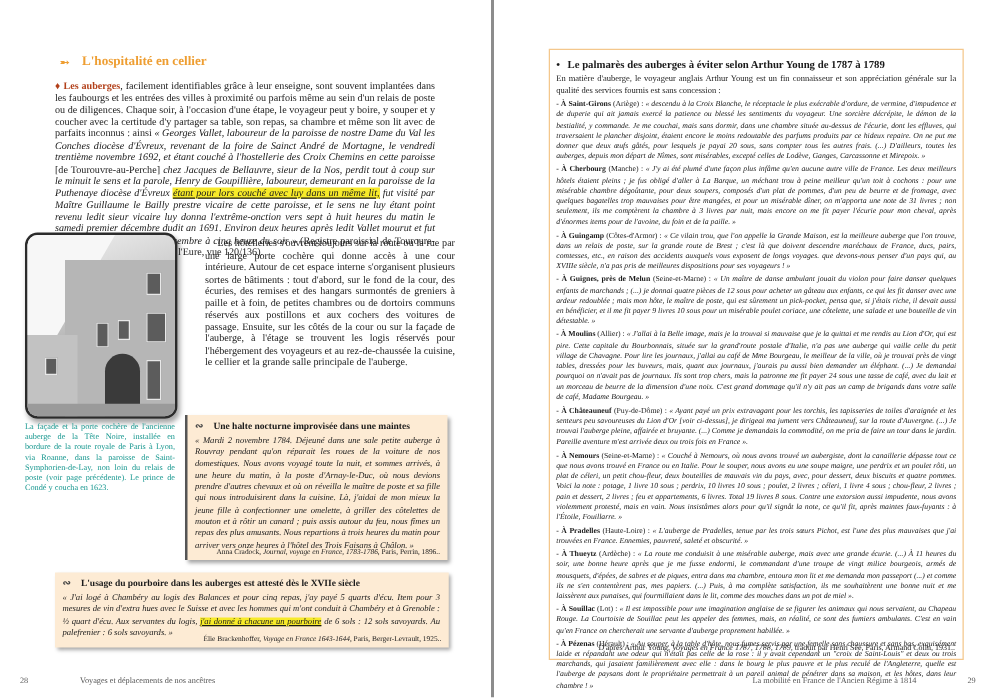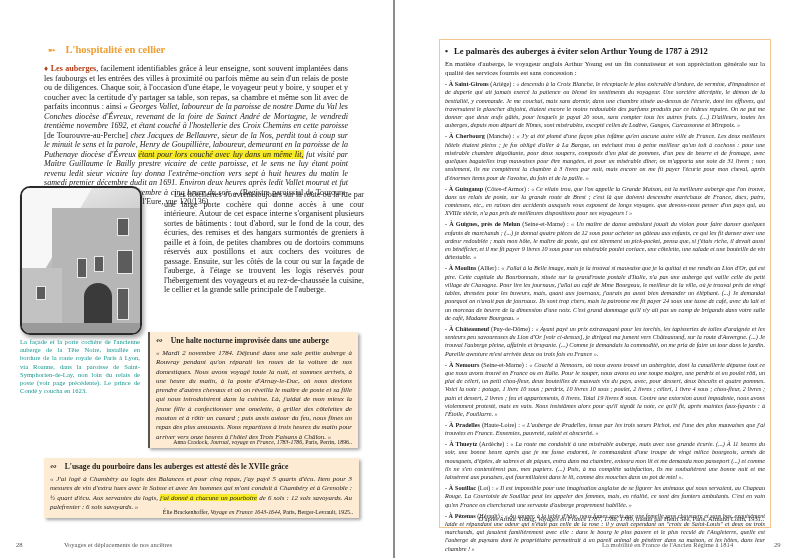--- a/index.html
+++ b/index.html
@@ -23,21 +23,21 @@
     color: #ee9e32; font-weight: bold; font-size: 10.5px;
   }
   .section-head .glyph { font-size: 9px; color: #ee9e32; }
   .para {
     position: absolute; font-size: 8.1px; line-height: 9.5px;
     text-align: justify; margin: 0;
   }
   .p1 { left: 44px; top: 64px; width: 304px; }
   .p1 .lead { color: #b2401a; font-weight: bold; }
   .p1 .it { font-style: italic; }
-  .hl { background: #f7ea29; }
+  .hl { background: #f7ea29; text-decoration: underline; }
 
   .photo {
     position: absolute; left: 20px; top: 186px; width: 118px; height: 145px;
     border-radius: 10px; overflow: hidden; border: 2px solid #2b2b2b;
     box-shadow: 2px 3px 4px rgba(0,0,0,0.35);
     background: linear-gradient(160deg, #f3f3f3 0%, #cfcfcf 35%, #a8a8a8 60%, #8a8a8a 100%);
   }
   .photo .sky { position: absolute; left: 0; top: 0; width: 70px; height: 80px; background: #f7f7f7; transform: skewX(-30deg); transform-origin: top left; }
   .photo .wall { position: absolute; left: 30px; top: 20px; width: 90px; height: 125px; background: #b6b6b6; }
   .photo .wall2 { position: absolute; left: 0px; top: 80px; width: 40px; height: 65px; background: #c2c2c2; }
@@ -119,45 +119,45 @@
     <div class="door"></div>
     <div class="ground"></div>
   </div>
   <div class="caption">La façade et la porte cochère de l'ancienne auberge de la Tête Noire, installée en bordure de la route royale de Paris à Lyon, via Roanne, dans la paroisse de Saint-Symphorien-de-Lay, non loin du relais de poste (voir page précédente). Le prince de Condé y coucha en 1623.</div>
 
   <p class="para p2">Les hôtelleries s'ouvrent toujours sur la route ou la rue par une large porte cochère qui donne accès à une cour intérieure. Autour de cet espace interne s'organisent plusieurs sortes de bâtiments : tout d'abord, sur le fond de la cour, des écuries, des remises et des hangars surmontés de greniers à paille et à foin, de petites chambres ou de dortoirs communs réservés aux postillons et aux cochers des voitures de passage. Ensuite, sur les côtés de la cour ou sur la façade de l'auberge, à l'étage se trouvent les logis réservés pour l'hébergement des voyageurs et au rez-de-chaussée la cuisine, le cellier et la grande salle principale de l'auberge.</p>
 
   <div class="box box1">
     <div class="box-title">
       <span class="wave">∾</span>
-      <span>Une halte nocturne improvisée dans une auberge</span>
+      <span>Une halte nocturne improvisée dans une maintes</span>
     </div>
     <p class="box-body">« Mardi 2 novembre 1784. Déjeuné dans une sale petite auberge à Rouvray pendant qu'on réparait les roues de la voiture de nos domestiques. Nous avons voyagé toute la nuit, et sommes arrivés, à une heure du matin, à la poste d'Arnay-le-Duc, où nous devions prendre d'autres chevaux et où on réveilla le maître de poste et sa fille qui nous introduisirent dans la cuisine. Là, j'aidai de mon mieux la jeune fille à confectionner une omelette, à griller des côtelettes de mouton et à rôtir un canard ; puis assis autour du feu, nous fîmes un repas des plus amusants. Nous repartions à trois heures du matin pour arriver vers onze heures à l'hôtel des Trois Faisans à Châlon. »</p>
     <div class="source"><span>Anna Cradock, </span><i>Journal, voyage en France, 1783-1786</i><span>, Paris, Perrin, 1896..</span></div>
   </div>
 
   <div class="box box2">
     <div class="box-title">
       <span class="wave">∾</span>
-      <span>L'usage du pourboire dans les auberges est attesté dès le XVIIe grâce</span>
+      <span>L'usage du pourboire dans les auberges est attesté dès le XVIIe siècle</span>
     </div>
     <p class="box-body"><span>« J'ai logé à Chambéry au logis des Balances et pour cinq repas, j'ay payé 5 quarts d'écu. Item pour 3 mesures de vin d'extra hues avec le Suisse et avec les hommes qui m'ont conduit à Chambéry et à Grenoble : ½ quart d'écu. Aux servantes du logis, </span><span class="hl">j'ai donné à chacune un pourboire</span><span> de 6 sols : 12 sols savoyards. Au palefrenier : 6 sols savoyards. »</span></p>
     <div class="source"><span>Élie Brackenhoffer, </span><i>Voyage en France 1643-1644</i><span>, Paris, Berger-Levrault, 1925..</span></div>
   </div>
 </div>
 
 <div class="gutter"></div>
 
 <div class="footer f-left-num">28</div>
 <div class="footer f-left-title">Voyages et déplacements de nos ancêtres</div>
 
 <div class="frame">
   <div class="frame-title">
     <span>•</span>
-    <span>Le palmarès des auberges à éviter selon Arthur Young de 1787 à 2912</span>
+    <span>Le palmarès des auberges à éviter selon Arthur Young de 1787 à 1789</span>
   </div>
   <p class="frame-intro">En matière d'auberge, le voyageur anglais Arthur Young est un fin connaisseur et son appréciation générale sur la qualité des services fournis est sans concession :</p>
   <div class="entries" id="entries">
       <p class="entry"><span class="place">- À Saint-Girons</span><span class="dept"> (Ariège) : </span><span class="quote">« descendu à la Croix Blanche, le réceptacle le plus exécrable d'ordure, de vermine, d'impudence et de duperie qui ait jamais exercé la patience ou blessé les sentiments du voyageur. Une sorcière décrépite, le démon de la bestialité, y commande. Je me couchai, mais sans dormir, dans une chambre située au-dessus de l'écurie, dont les effluves, qui traversaient le plancher disjoint, étaient encore le moins redoutable des parfums produits par ce hideux repaire. On ne put me donner que deux œufs gâtés, pour lesquels je payai 20 sous, sans compter tous les autres frais. (...) D'ailleurs, toutes les auberges, depuis mon départ de Nîmes, sont misérables, excepté celles de Lodève, Ganges, Carcassonne et Mirepoix. »</span></p>
       <p class="entry"><span class="place">- À Cherbourg</span><span class="dept"> (Manche) : </span><span class="quote">« J'y ai été plumé d'une façon plus infâme qu'en aucune autre ville de France. Les deux meilleurs hôtels étaient pleins ; je fus obligé d'aller à La Barque, un méchant trou à peine meilleur qu'un toit à cochons : pour une misérable chambre dégoûtante, pour deux soupers, composés d'un plat de pommes, d'un peu de beurre et de fromage, avec quelques bagatelles trop mauvaises pour être mangées, et pour un misérable dîner, on m'apporta une note de 31 livres ; non seulement, ils me comptèrent la chambre à 3 livres par nuit, mais encore on me fit payer l'écurie pour mon cheval, après d'énormes items pour de l'avoine, du foin et de la paille. »</span></p>
       <p class="entry"><span class="place">- À Guingamp</span><span class="dept"> (Côtes-d'Armor) : </span><span class="quote">« Ce vilain trou, que l'on appelle la Grande Maison, est la meilleure auberge que l'on trouve, dans un relais de poste, sur la grande route de Brest ; c'est là que doivent descendre maréchaux de France, ducs, pairs, comtesses, etc., en raison des accidents auxquels vous exposent de longs voyages. que devons-nous penser d'un pays qui, au XVIIIe siècle, n'a pas pris de meilleures dispositions pour ses voyageurs ! »</span></p>
       <p class="entry"><span class="place">- À Guignes, près de Melun</span><span class="dept"> (Seine-et-Marne) : </span><span class="quote">« Un maître de danse ambulant jouait du violon pour faire danser quelques enfants de marchands ; (...) je donnai quatre pièces de 12 sous pour acheter un gâteau aux enfants, ce qui les fit danser avec une ardeur redoublée ; mais mon hôte, le maître de poste, qui est sûrement un pick-pocket, pensa que, si j'étais riche, il devait aussi en bénéficier, et il me fit payer 9 livres 10 sous pour un misérable poulet coriace, une côtelette, une salade et une bouteille de vin détestable. »</span></p>
       <p class="entry"><span class="place">- À Moulins</span><span class="dept"> (Allier) : </span><span class="quote">« J'allai à la Belle image, mais je la trouvai si mauvaise que je la quittai et me rendis au Lion d'Or, qui est pire. Cette capitale du Bourbonnais, située sur la grand'route postale d'Italie, n'a pas une auberge qui vaille celle du petit village de Chavagne. Pour lire les journaux, j'allai au café de Mme Bourgeau, le meilleur de la ville, où je trouvai près de vingt tables, dressées pour les buveurs, mais, quant aux journaux, j'aurais pu aussi bien demander un éléphant. (...) Je demandai pourquoi on n'avait pas de journaux. Ils sont trop chers, mais la patronne me fit payer 24 sous une tasse de café, avec du lait et un morceau de beurre de la dimension d'une noix. C'est grand dommage qu'il n'y ait pas un camp de brigands dans votre salle de café, Madame Bourgeau. »</span></p>
       <p class="entry"><span class="place">- À Châteauneuf</span><span class="dept"> (Puy-de-Dôme) : </span><span class="quote">« Ayant payé un prix extravagant pour les torchis, les tapisseries de toiles d'araignée et les senteurs peu savoureuses du Lion d'Or [voir ci-dessus], je dirigeai ma jument vers Châteauneuf, sur la route d'Auvergne. (...) Je trouvai l'auberge pleine, affairée et bruyante. (...) Comme je demandais la commodité, on me pria de faire un tour dans le jardin. Pareille aventure m'est arrivée deux ou trois fois en France ».</span></p>
       <p class="entry"><span class="place">- À Nemours</span><span class="dept"> (Seine-et-Marne) : </span><span class="quote">« Couché à Nemours, où nous avons trouvé un aubergiste, dont la canaillerie dépasse tout ce que nous avons trouvé en France ou en Italie. Pour le souper, nous avons eu une soupe maigre, une perdrix et un poulet rôti, un plat de céleri, un petit chou-fleur, deux bouteilles de mauvais vin du pays, avec, pour dessert, deux biscuits et quatre pommes. Voici la note : potage, 1 livre 10 sous ; perdrix, 10 livres 10 sous ; poulet, 2 livres ; céleri, 1 livre 4 sous ; chou-fleur, 2 livres ; pain et dessert, 2 livres ; feu et appartements, 6 livres. Total 19 livres 8 sous. Contre une extorsion aussi impudente, nous avons violemment protesté, mais en vain. Nous insistâmes alors pour qu'il signât la note, ce qu'il fit, après maintes faux-fuyants : à l'Étoile, Fouillarre. »</span></p>

